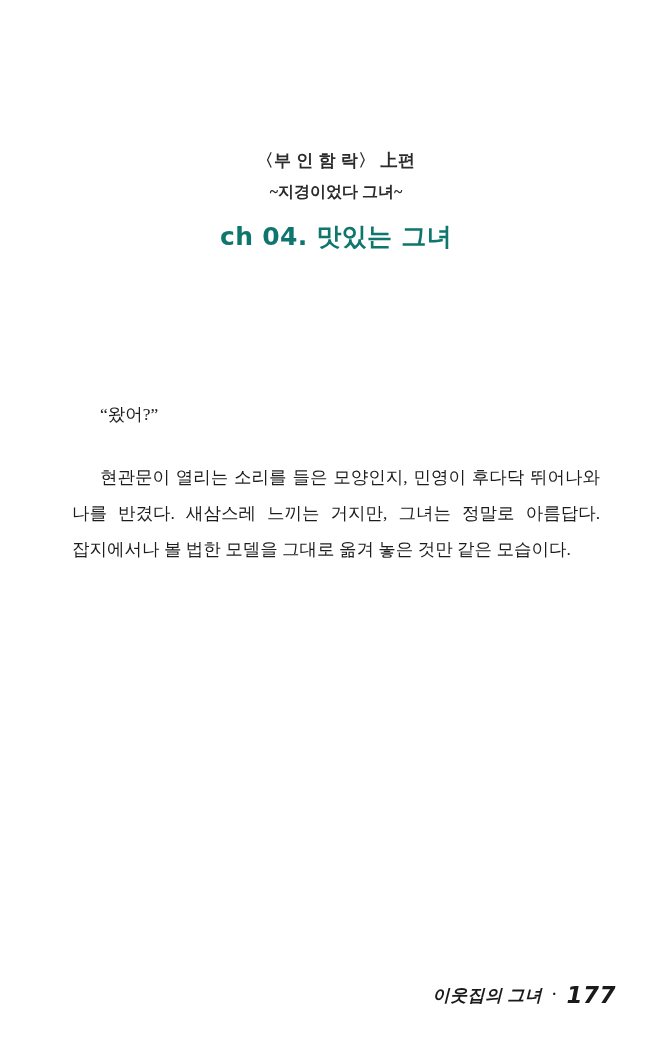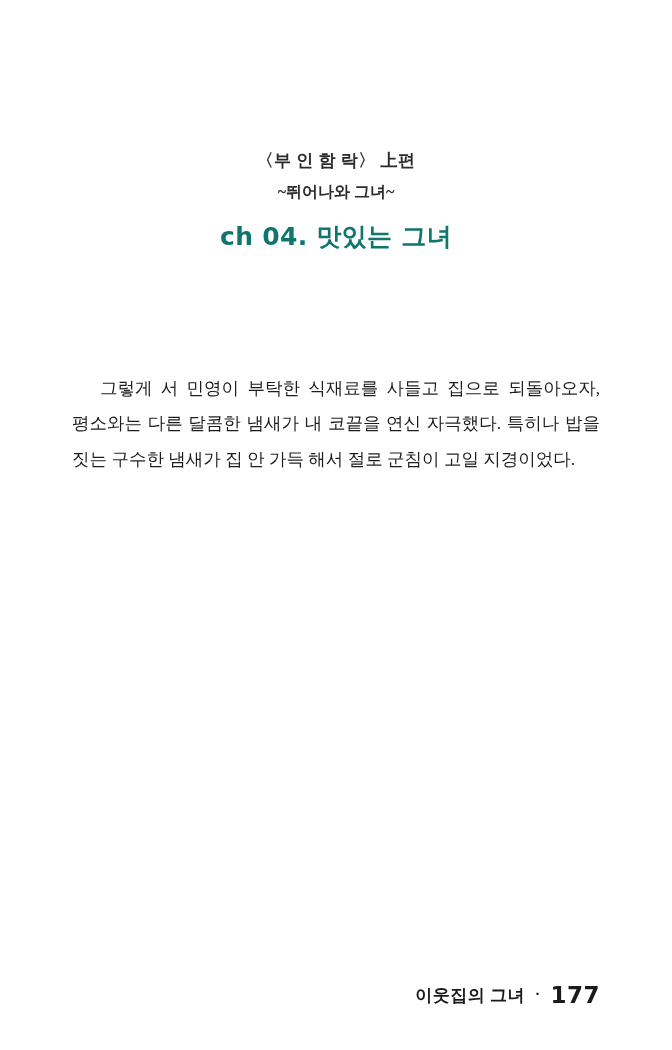--- a/index.html
+++ b/index.html
@@ -68,58 +68,60 @@
     height: 0px;
   }
   .gap-md {
     height: 26px;
   }
   .gap-lg {
     height: 28px;
   }
   .footer {
     position: absolute;
-    right: 72px;
+    right: 56px;
     bottom: 42px;
     font-size: 17px;
     font-weight: 700;
     color: #1a1a1a;
     letter-spacing: 0.5px;
     display: flex;
     align-items: center;
     gap: 10px;
+    font-style: italic;
   }
   .footer .dot {
     font-size: 15px;
     line-height: 1;
     position: relative;
     top: -1px;
   }
   .footer .pagenum {
     font-family: "DejaVu Sans", sans-serif;
     font-size: 23px;
     font-weight: 700;
   }
 </style>
 </head>
 <body>
 
 <div class="page">
 
   <div class="header-block">
     <div class="series-title">〈부 인 함 락〉 上편</div>
-    <div class="series-sub">~뛰어나와 그녀~</div>
+    <div class="series-sub">~지경이었다 그녀~</div>
     <div class="chapter-title">ch 04. 맛있는 그녀</div>
   </div>
 
   <div class="body-block">
-    <p class="para">그렇게 서 민영이 부탁한 식재료를 사들고 집으로 되돌아오자, 평소와는 다른 달콤한 냄새가 내 코끝을 연신 자극했다. 특히나 밥을 짓는 구수한 냄새가 집 안 가득 해서 절로 군침이 고일 지경이었다.</p>
     <div class="gap-sm"></div>
     <div class="gap-md"></div>
+    <p class="para quote">“왔어?”</p>
     <div class="gap-lg"></div>
+    <p class="para">현관문이 열리는 소리를 들은 모양인지, 민영이 후다닥 뛰어나와 나를 반겼다. 새삼스레 느끼는 거지만, 그녀는 정말로 아름답다. 잡지에서나 볼 법한 모델을 그대로 옮겨 놓은 것만 같은 모습이다.</p>
   </div>
 
   <div class="footer">
     <span>이웃집의 그녀</span>
     <span class="dot">·</span>
     <span class="pagenum">177</span>
   </div>
 
 </div>
 

